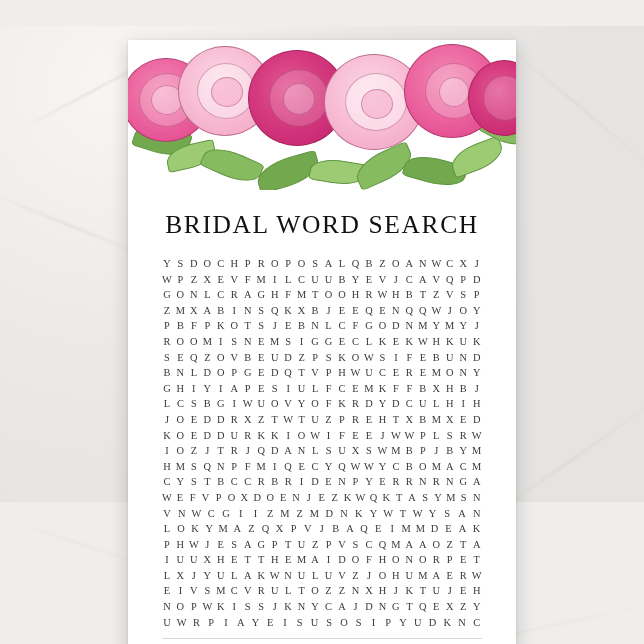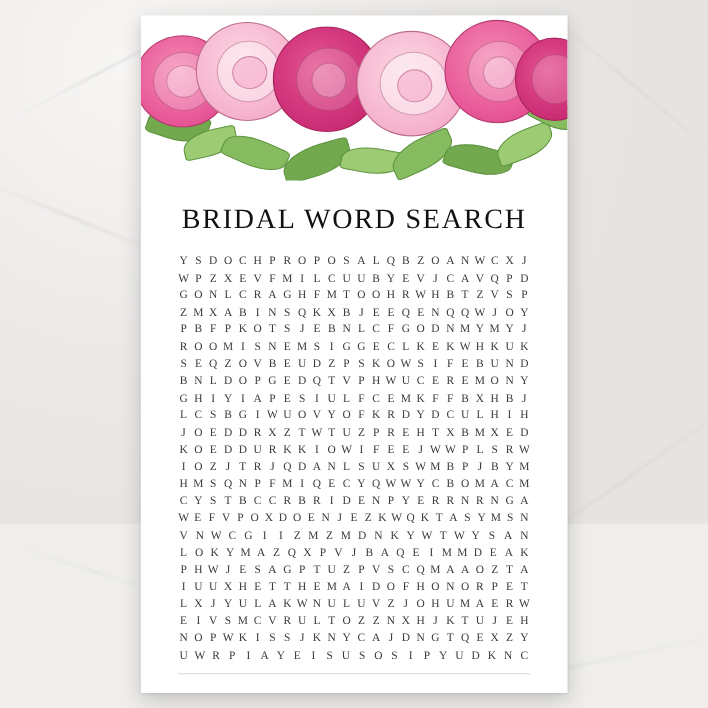--- a/index.html
+++ b/index.html
@@ -13,20 +13,21 @@
     font-family: "Liberation Sans", sans-serif;
     background: #efeeec;
   }
   #scene {
     position: relative;
     width: 644px;
     height: 476px;
     background:
       radial-gradient(circle at 18% 12%, #f7f6f5 0%, #eceae8 38%, #e6e4e2 70%),
       linear-gradient(135deg, #f2f1ef 0%, #e8e6e4 50%, #eeecea 100%);
+    margin-top: 26px;
   }
   
   .vein {
     position: absolute;
     background: linear-gradient(90deg, rgba(255,255,255,0) 0%, rgba(205,202,199,.55) 45%, rgba(255,255,255,0) 100%);
     filter: blur(1.2px);
     pointer-events: none;
   }
   .v1 { left: 0; top: 60px; width: 200px; height: 2px; transform: rotate(-28deg); }
   .v2 { left: -20px; top: 200px; width: 190px; height: 3px; transform: rotate(22deg); opacity: .7; }

